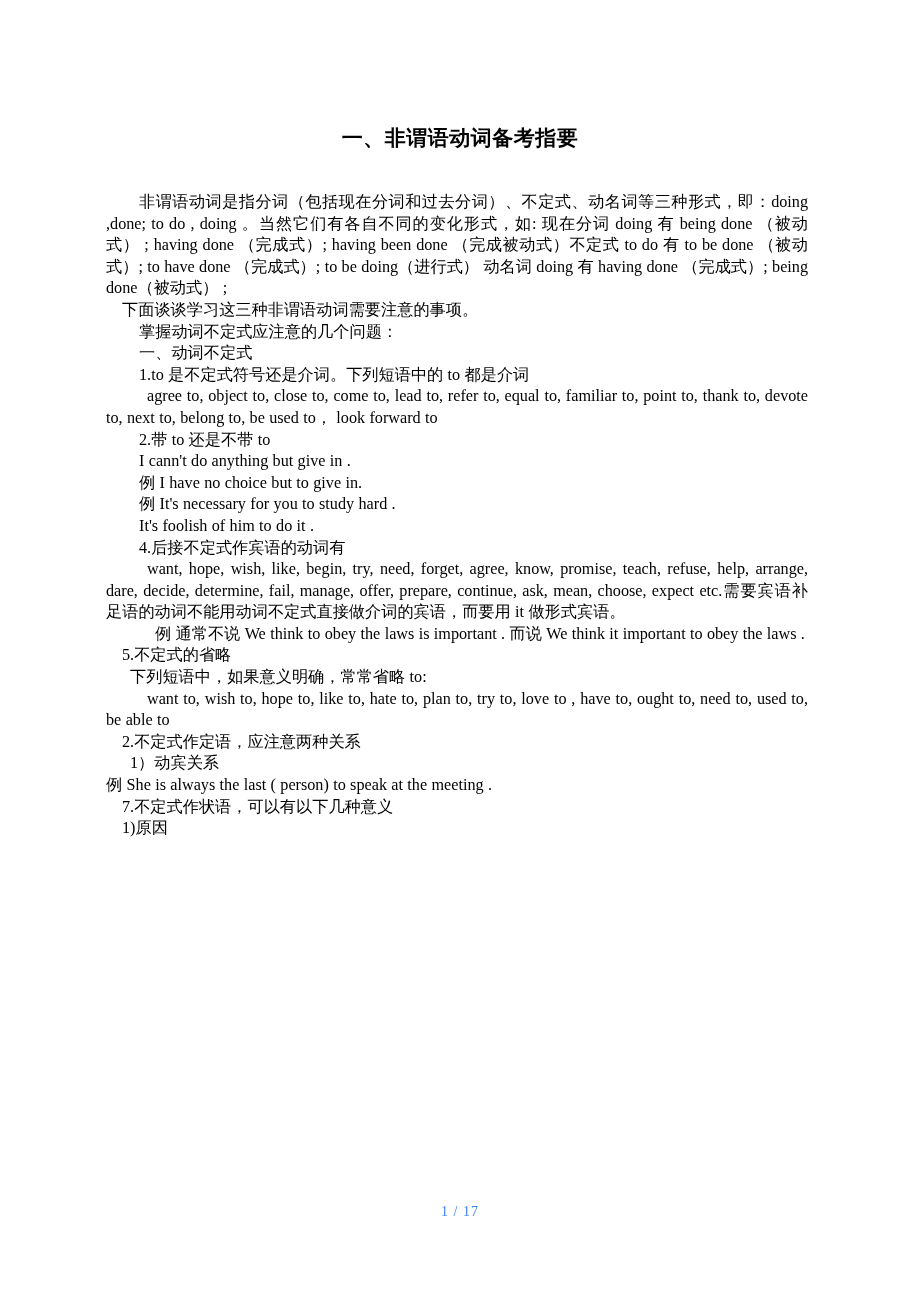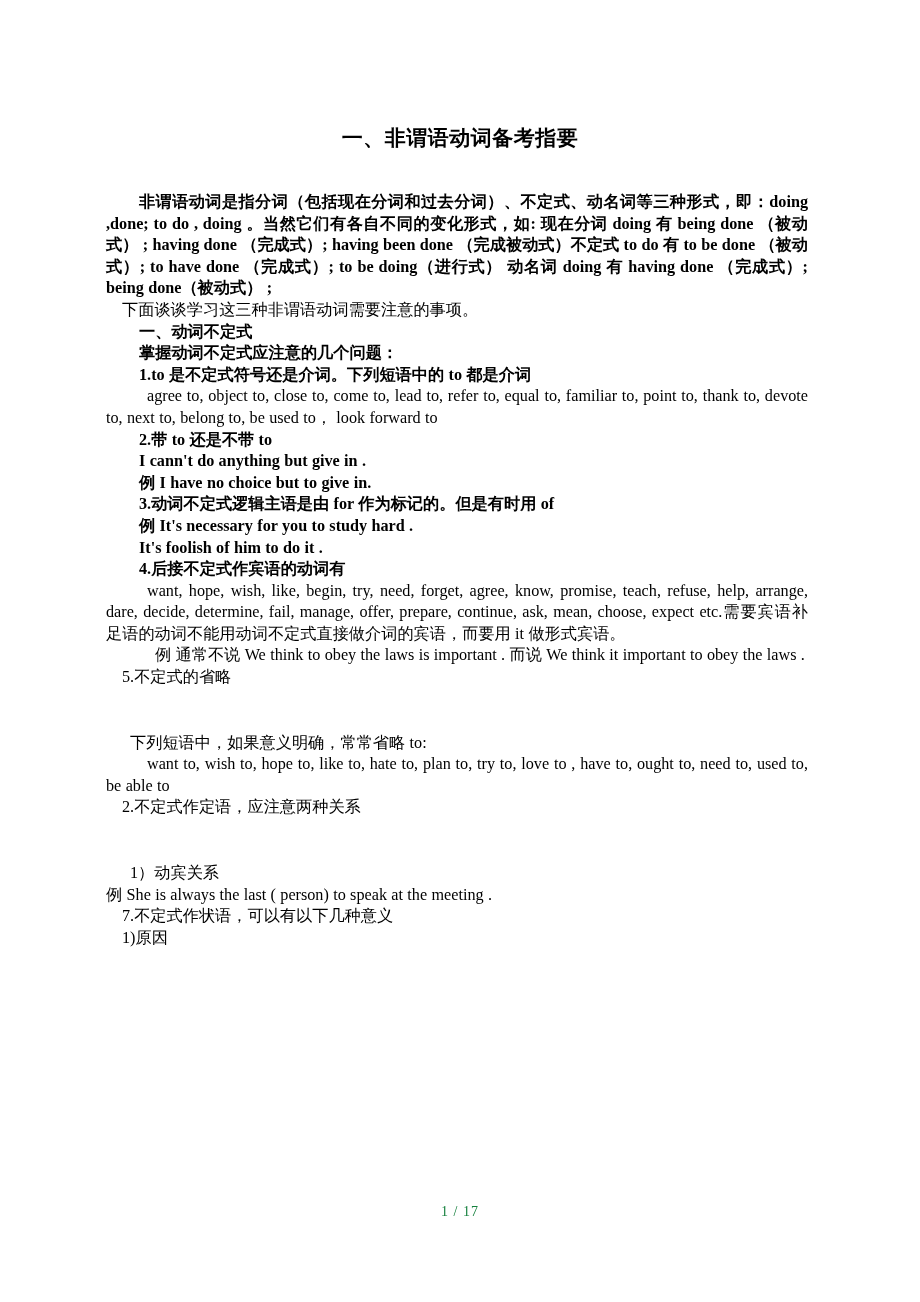--- a/index.html
+++ b/index.html
@@ -45,66 +45,65 @@
     margin: 0;
     font-size: 16.2px;
     line-height: 21.6px;
     text-align: justify;
     text-justify: inter-ideograph;
     word-spacing: 0.3px;
   }
   
   .ind0   { text-indent: 0; }
   .ind1   { text-indent: 16px; }
-  .ind1h  { text-indent: 24px; margin-top: 44px; }
-  .ind2   { text-indent: 33px; font-weight: bold; }
+  .ind1h  { text-indent: 24px; }
+  .ind2   { text-indent: 33px; }
   .ind2h  { text-indent: 41px; }
   .ind3   { text-indent: 49px; }
   .nojust { text-align: left; }
   .footer {
     position: absolute;
     top: 1204px;
     left: 0;
     width: 920px;
     text-align: center;
     font-size: 14px;
-    color: #15803d;
+    color: #3b82f6;
     font-family: "Liberation Serif", "DejaVu Serif", serif;
     letter-spacing: 1px;
   }
 </style>
 </head>
 <body>
 
 <div class="page">
 
   <div class="doc-title">一、非谓语动词备考指要</div>
 
   <div class="body-area">
 
     <p class="ind2">非谓语动词是指分词（包括现在分词和过去分词）、不定式、动名词等三种形式，即：doing ,done; to do , doing 。当然它们有各自不同的变化形式，如: 现在分词   doing   有 being done （被动式）  ; having done （完成式）; having been done （完成被动式）不定式   to do 有 to be done （被动式）; to have done （完成式）; to be doing（进行式） 动名词 doing   有 having   done （完成式）; being done（被动式）  ;</p>
 
 
     <p class="ind1 nojust">下面谈谈学习这三种非谓语动词需要注意的事项。</p>
 
+    <p class="ind2 nojust">掌握动词不定式应注意的几个问题：</p>
+
     <p class="ind2 nojust">一、动词不定式</p>
-
-    <p class="ind2 nojust">掌握动词不定式应注意的几个问题：</p>
 
     <p class="ind2 nojust">1.to 是不定式符号还是介词。下列短语中的 to 都是介词</p>
 
     <p class="ind2h">agree to, object to, close to,   come to,   lead to,   refer to, equal to,   familiar to, point to, thank to, devote to, next to, belong to, be used to，   look forward to</p>
 
     <p class="ind2 nojust">2.带 to 还是不带 to</p>
 
     <p class="ind2 nojust">I cann't do anything but give in .</p>
 
     <p class="ind2 nojust">例  I have no choice but to give in.</p>
 
-    <p class="ind2 nojust">3.动词不定式逻辑主语是由 for 作为标记的。但是有时用 of</p>
 
     <p class="ind2 nojust">例  It's necessary for you to study hard .</p>
 
     <p class="ind2 nojust">It's foolish of him to do it .</p>
 
 
     <p class="ind2 nojust">4.后接不定式作宾语的动词有</p>
 
     <p class="ind2h">want, hope, wish, like, begin, try, need, forget, agree, know, promise, teach, refuse, help, arrange, dare, decide, determine, fail, manage, offer, prepare, continue, ask, mean, choose, expect etc.需要宾语补足语的动词不能用动词不定式直接做介词的宾语，而要用 it 做形式宾语。</p>
 

